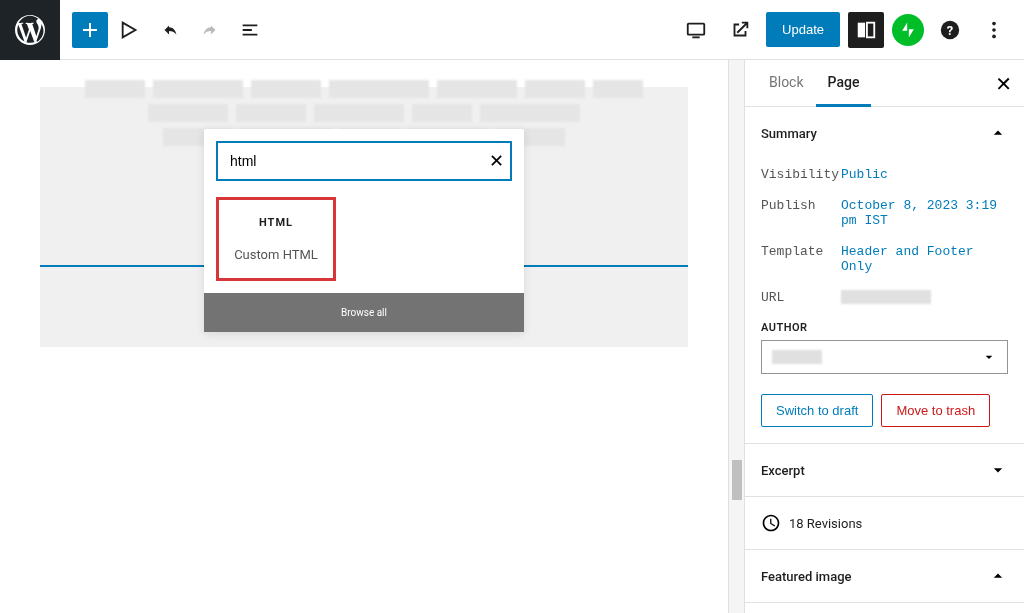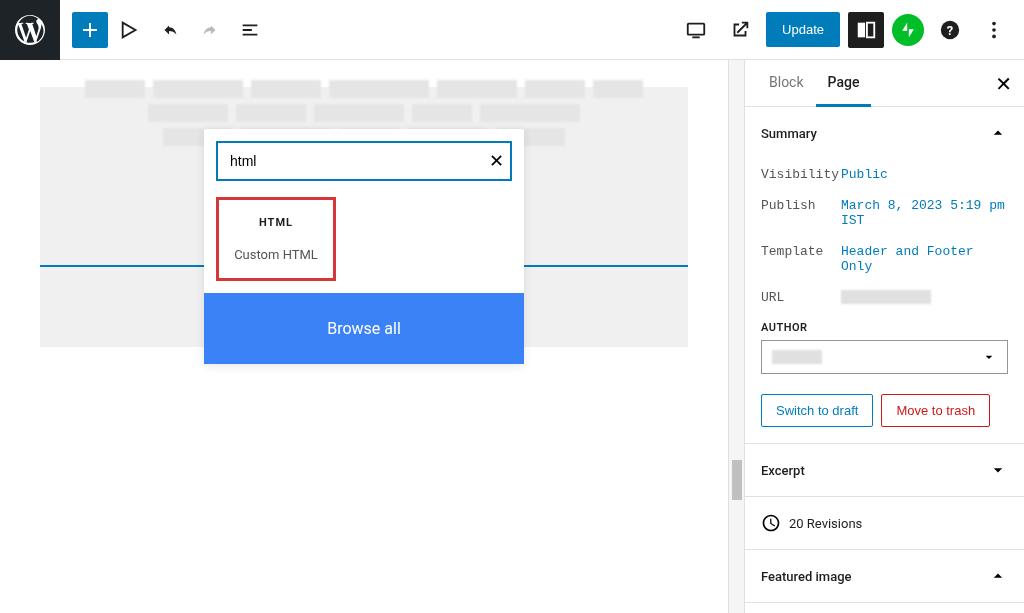--- a/index.html
+++ b/index.html
@@ -39,21 +39,21 @@
     
     
     .inserter { width: 320px; margin: 12px auto; background: #fff; box-shadow: 0 2px 10px rgba(0,0,0,0.1); border-radius: 2px; }
     .inserter-search { padding: 12px; position: relative; }
     .inserter-search input { width: 100%; padding: 10px 36px 10px 12px; border: 2px solid #007cba; font-size: 14px; outline: none; }
     .inserter-search-clear { position: absolute; right: 20px; top: 50%; transform: translateY(-50%); cursor: pointer; font-size: 18px; background: none; border: none; }
     .inserter-results { padding: 4px 12px 12px; }
     .block-result { width: 120px; border: 3px solid #d63638; padding: 16px 8px; text-align: center; cursor: pointer; }
     .block-result-icon { font-weight: bold; font-size: 11px; letter-spacing: 1px; margin-bottom: 18px; }
     .block-result-label { font-size: 13px; color: #555; }
-    .inserter-browse { background: #3b82f6; color: #fff; text-align: center; padding: 26px; cursor: pointer; font-size: 16px; }
+    .inserter-browse { background: #737373; color: #fff; text-align: center; padding: 14px; cursor: pointer; font-size: 10px; }
     
     
     .gray-area { background: #f0f0f0; height: 260px; margin-top: -200px; position: relative; z-index: -1; }
     
     
     .editor-scrollbar { width: 16px; background: #f5f5f5; border-left: 1px solid #e0e0e0; }
     .scroll-thumb { position: relative; top: 400px; width: 10px; height: 40px; background: #c0c0c0; margin: 0 auto; }
     
     
     .sidebar { width: 280px; border-left: 1px solid #e0e0e0; overflow-y: auto; background: #fff; }
@@ -241,21 +241,21 @@
             <path d="M7 14l5-5 5 5z"></path>
           </svg>
       </div>
       <div class="panel-body">
         <div class="panel-row">
           <div class="panel-row-label">Visibility</div>
           <div class="panel-row-value">Public</div>
         </div>
         <div class="panel-row">
           <div class="panel-row-label">Publish</div>
-          <div class="panel-row-value">March 8, 2023 5:19 pm IST</div>
+          <div class="panel-row-value">October 8, 2023 3:19 pm IST</div>
         </div>
         <div class="panel-row">
           <div class="panel-row-label">Template</div>
           <div class="panel-row-value">Header and Footer Only</div>
         </div>
         <div class="panel-row">
           <div class="panel-row-label">URL</div>
           <div class="panel-row-value">
               <div style="width:90px;height:14px;background:#e0e0e0;filter:blur(1px)"></div>
             </div>
@@ -280,21 +280,21 @@
         <svg viewBox="0 0 24 24">
             <path d="M7 10l5 5 5-5z"></path>
           </svg>
       </div>
     </div>
 
     <div class="revisions-row">
       <svg viewBox="0 0 24 24">
           <path d="M12 2C6.5 2 2 6.5 2 12s4.5 10 10 10 10-4.5 10-10S17.5 2 12 2zm0 18c-4.4 0-8-3.6-8-8s3.6-8 8-8 8 3.6 8 8-3.6 8-8 8zm.5-13H11v6l5.2 3.2.8-1.3-4.5-2.7V7z"></path>
         </svg>
-      <span>20 Revisions</span>
+      <span>18 Revisions</span>
     </div>
 
     <div class="panel">
       <div class="panel-header">
         <span>Featured image</span>
         <svg viewBox="0 0 24 24">
             <path d="M7 14l5-5 5 5z"></path>
           </svg>
       </div>
     </div>

